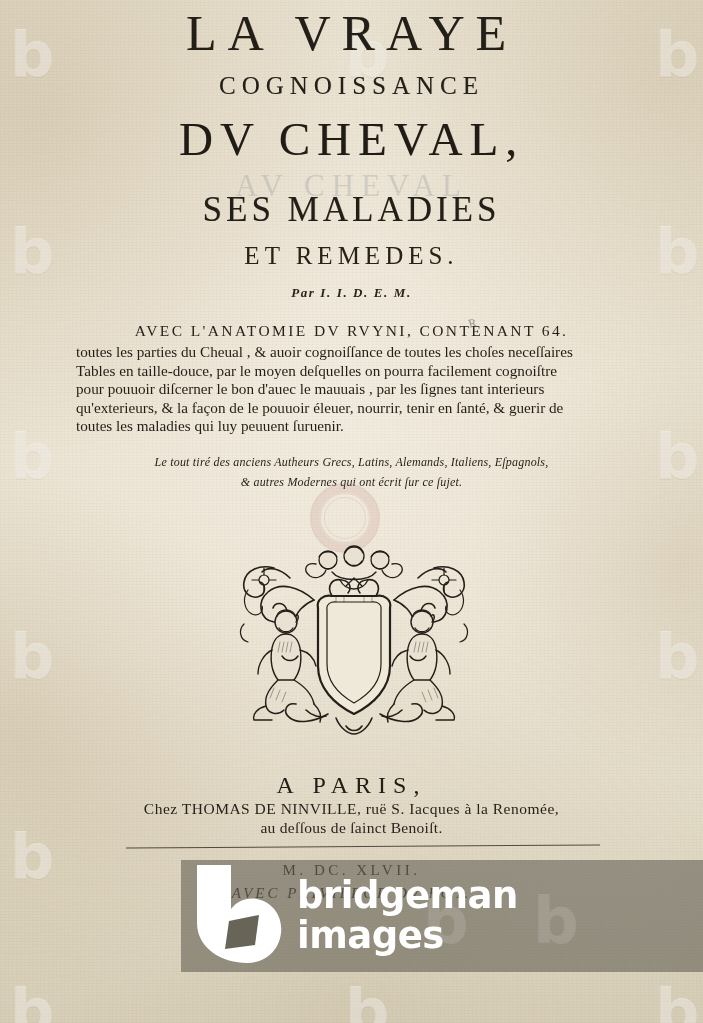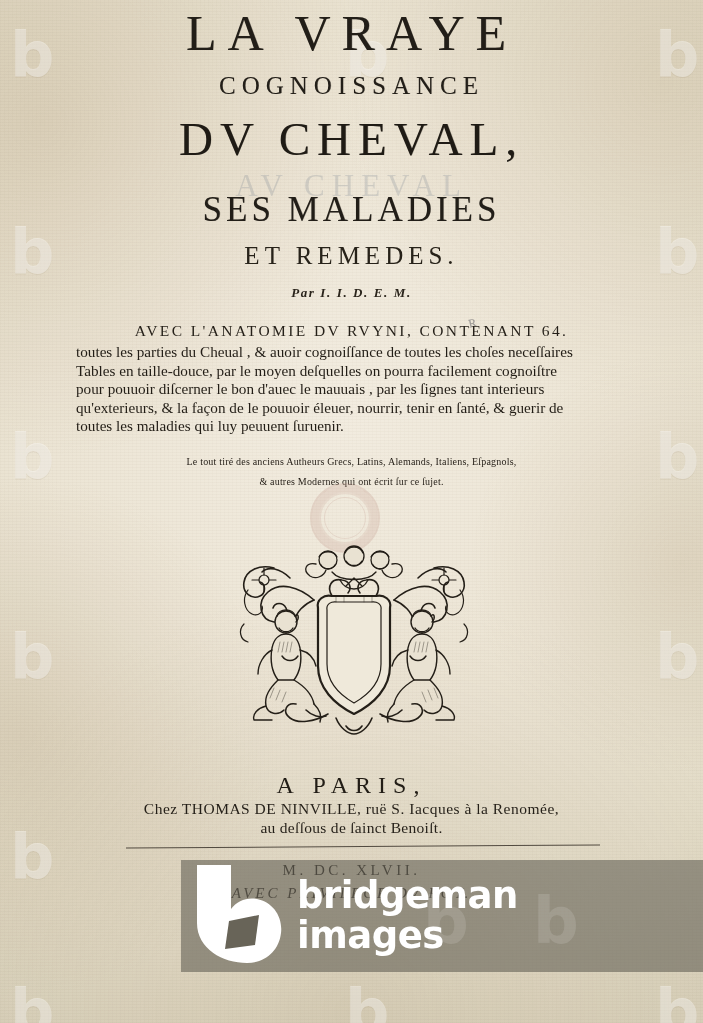--- a/index.html
+++ b/index.html
@@ -57,21 +57,21 @@
   .byline{font-size:13px;font-style:italic;letter-spacing:1.6px;color:#2a241b;font-weight:bold;}
   .caps-line{font-size:15.5px;letter-spacing:2.4px;color:#241f18;}
   .para{
     position:absolute;left:76px;width:584px;
     font-size:15.2px;line-height:18.6px;color:#221d16;text-align:justify;
     text-align-last:left;
   }
   .para .ln{display:block;white-space:nowrap;}
   .src{
     position:absolute;width:100%;text-align:center;
-    font-size:10px;line-height:20px;color:#241e17;
+    font-style:italic;font-size:12px;line-height:20px;color:#241e17;
     letter-spacing:.2px;
   }
   .imprint-city{font-size:24px;letter-spacing:7px;color:#221d16;}
   .imprint-1{font-size:15.5px;letter-spacing:.5px;color:#241f18;}
   .imprint-2{font-size:15.5px;letter-spacing:.3px;color:#241f18;}
   .date-line{font-size:15px;letter-spacing:3.5px;color:#241f18;}
   .priv-line{font-size:15px;letter-spacing:3px;font-style:italic;color:#2a241c;}
   .rule{
     position:absolute;height:0;border-top:1.6px solid #3a332a;opacity:.85;
     transform:rotate(-.35deg);

